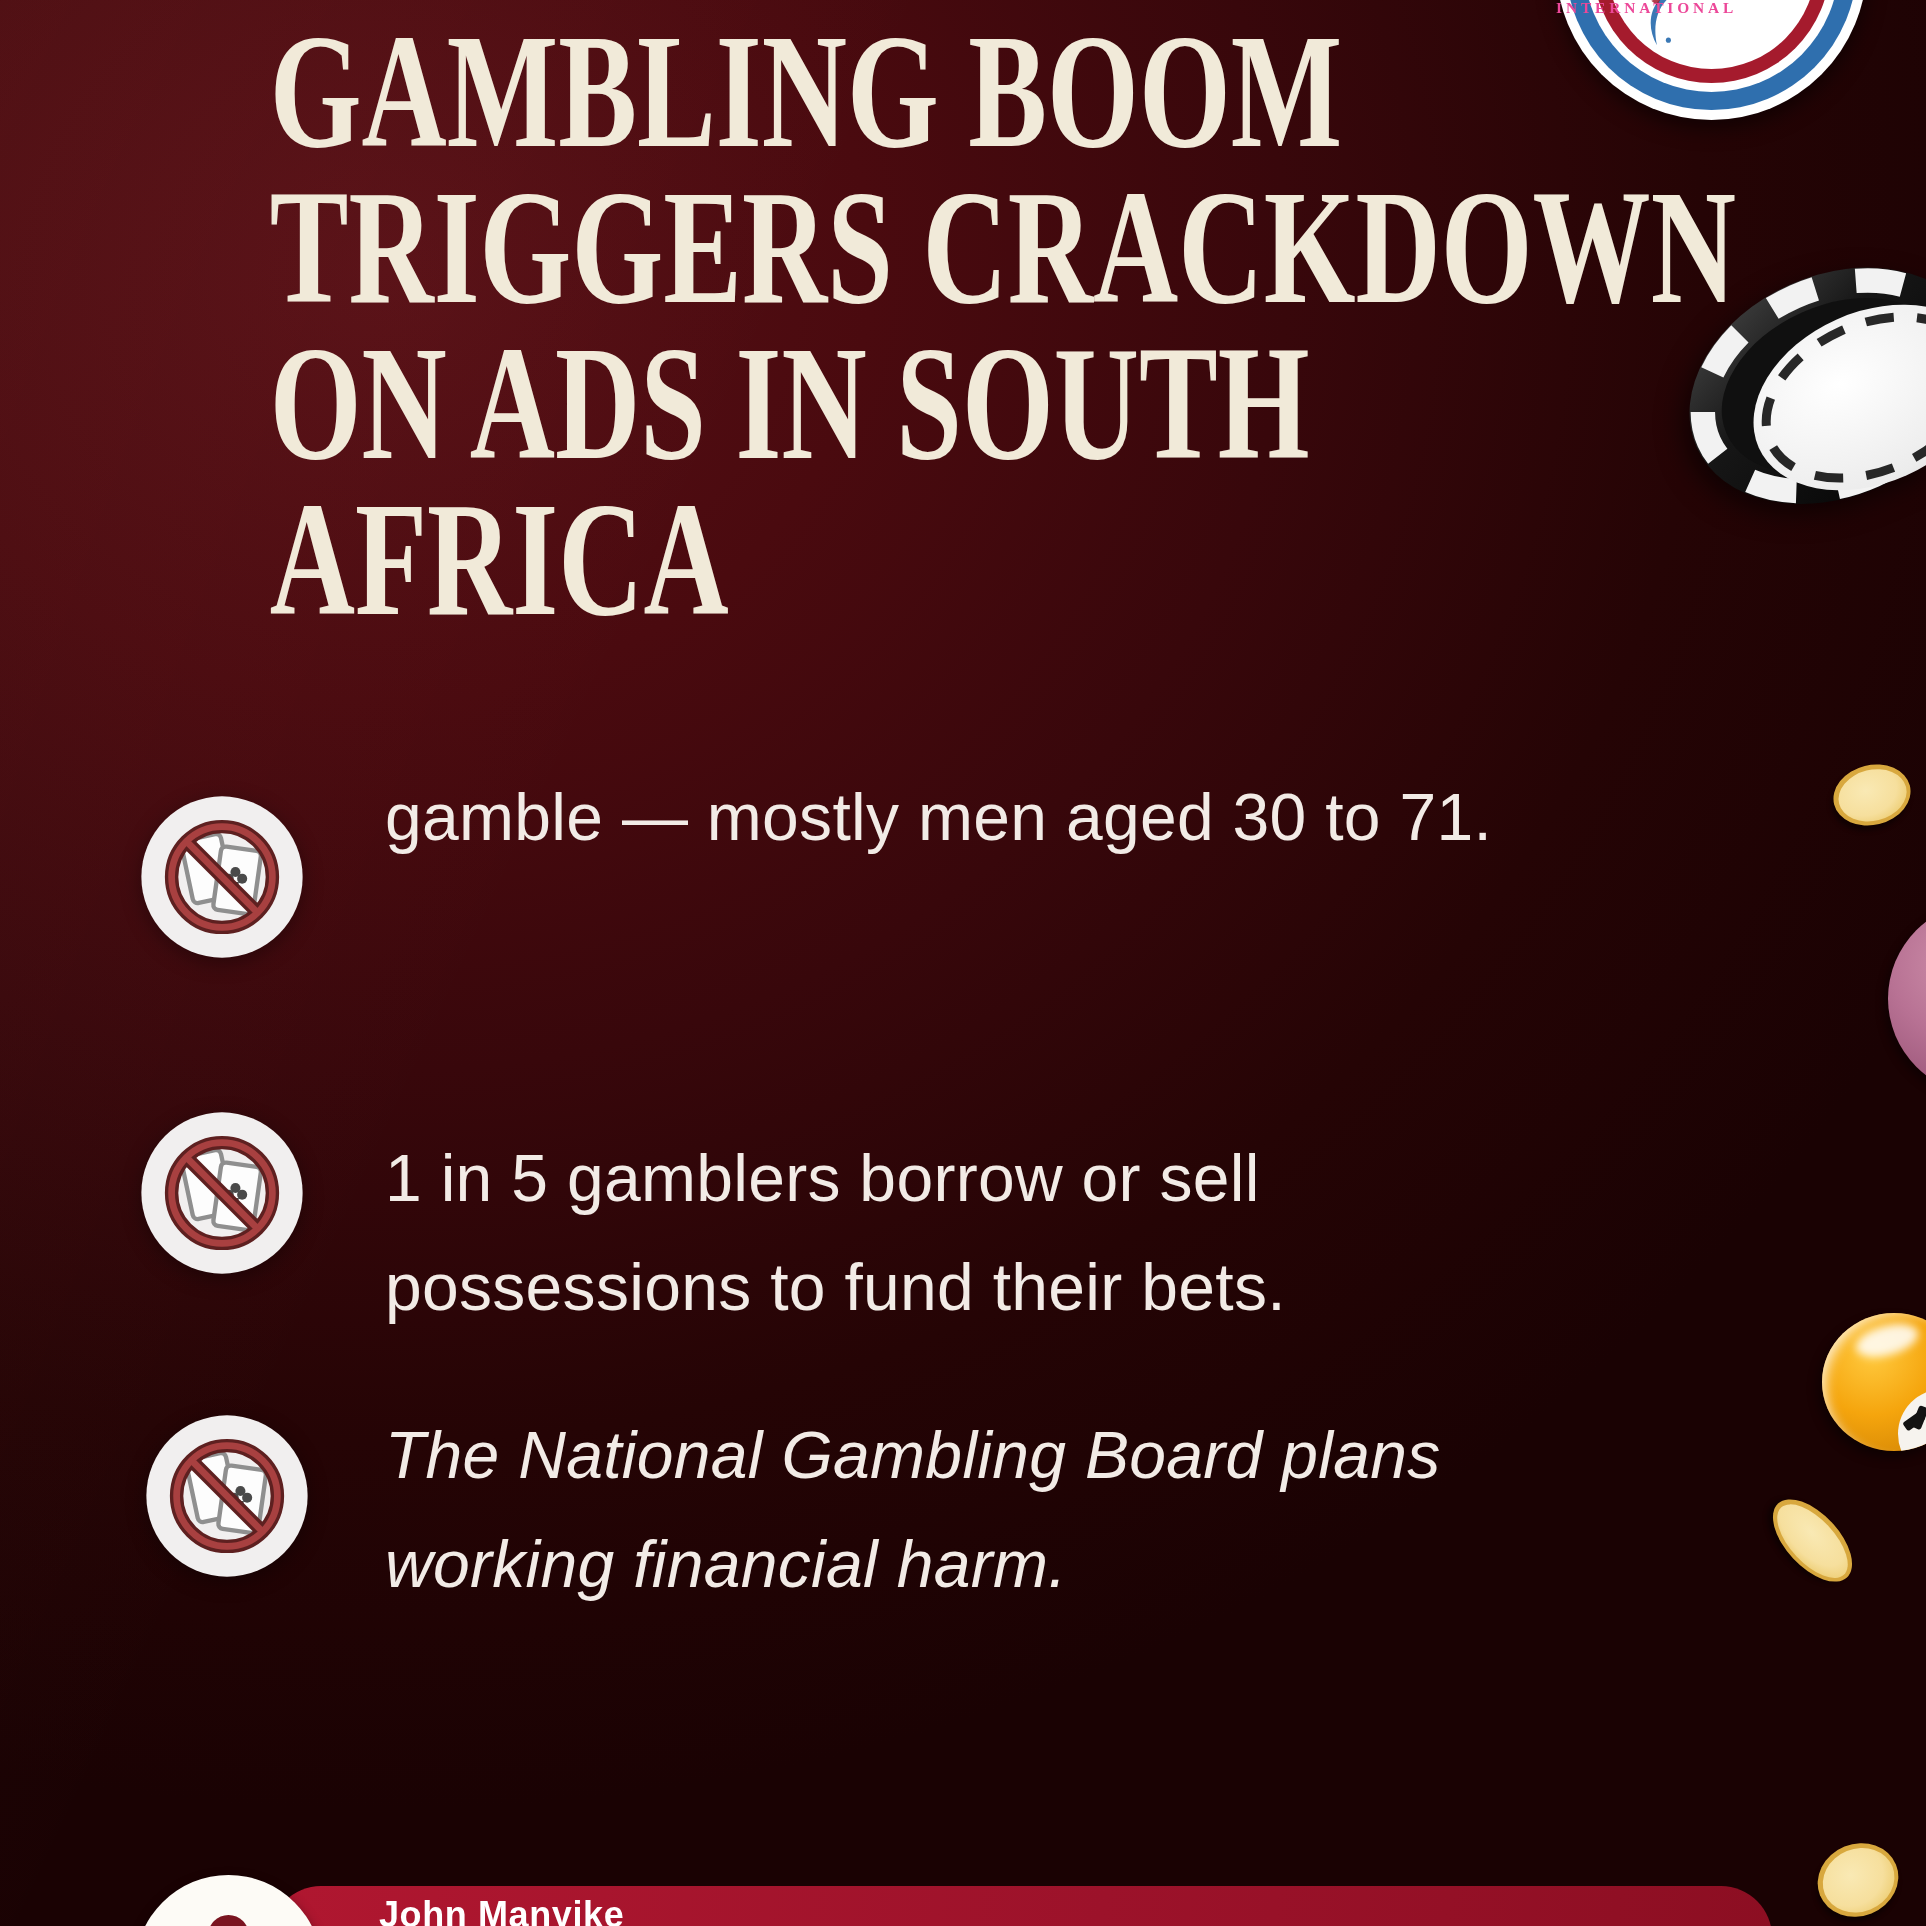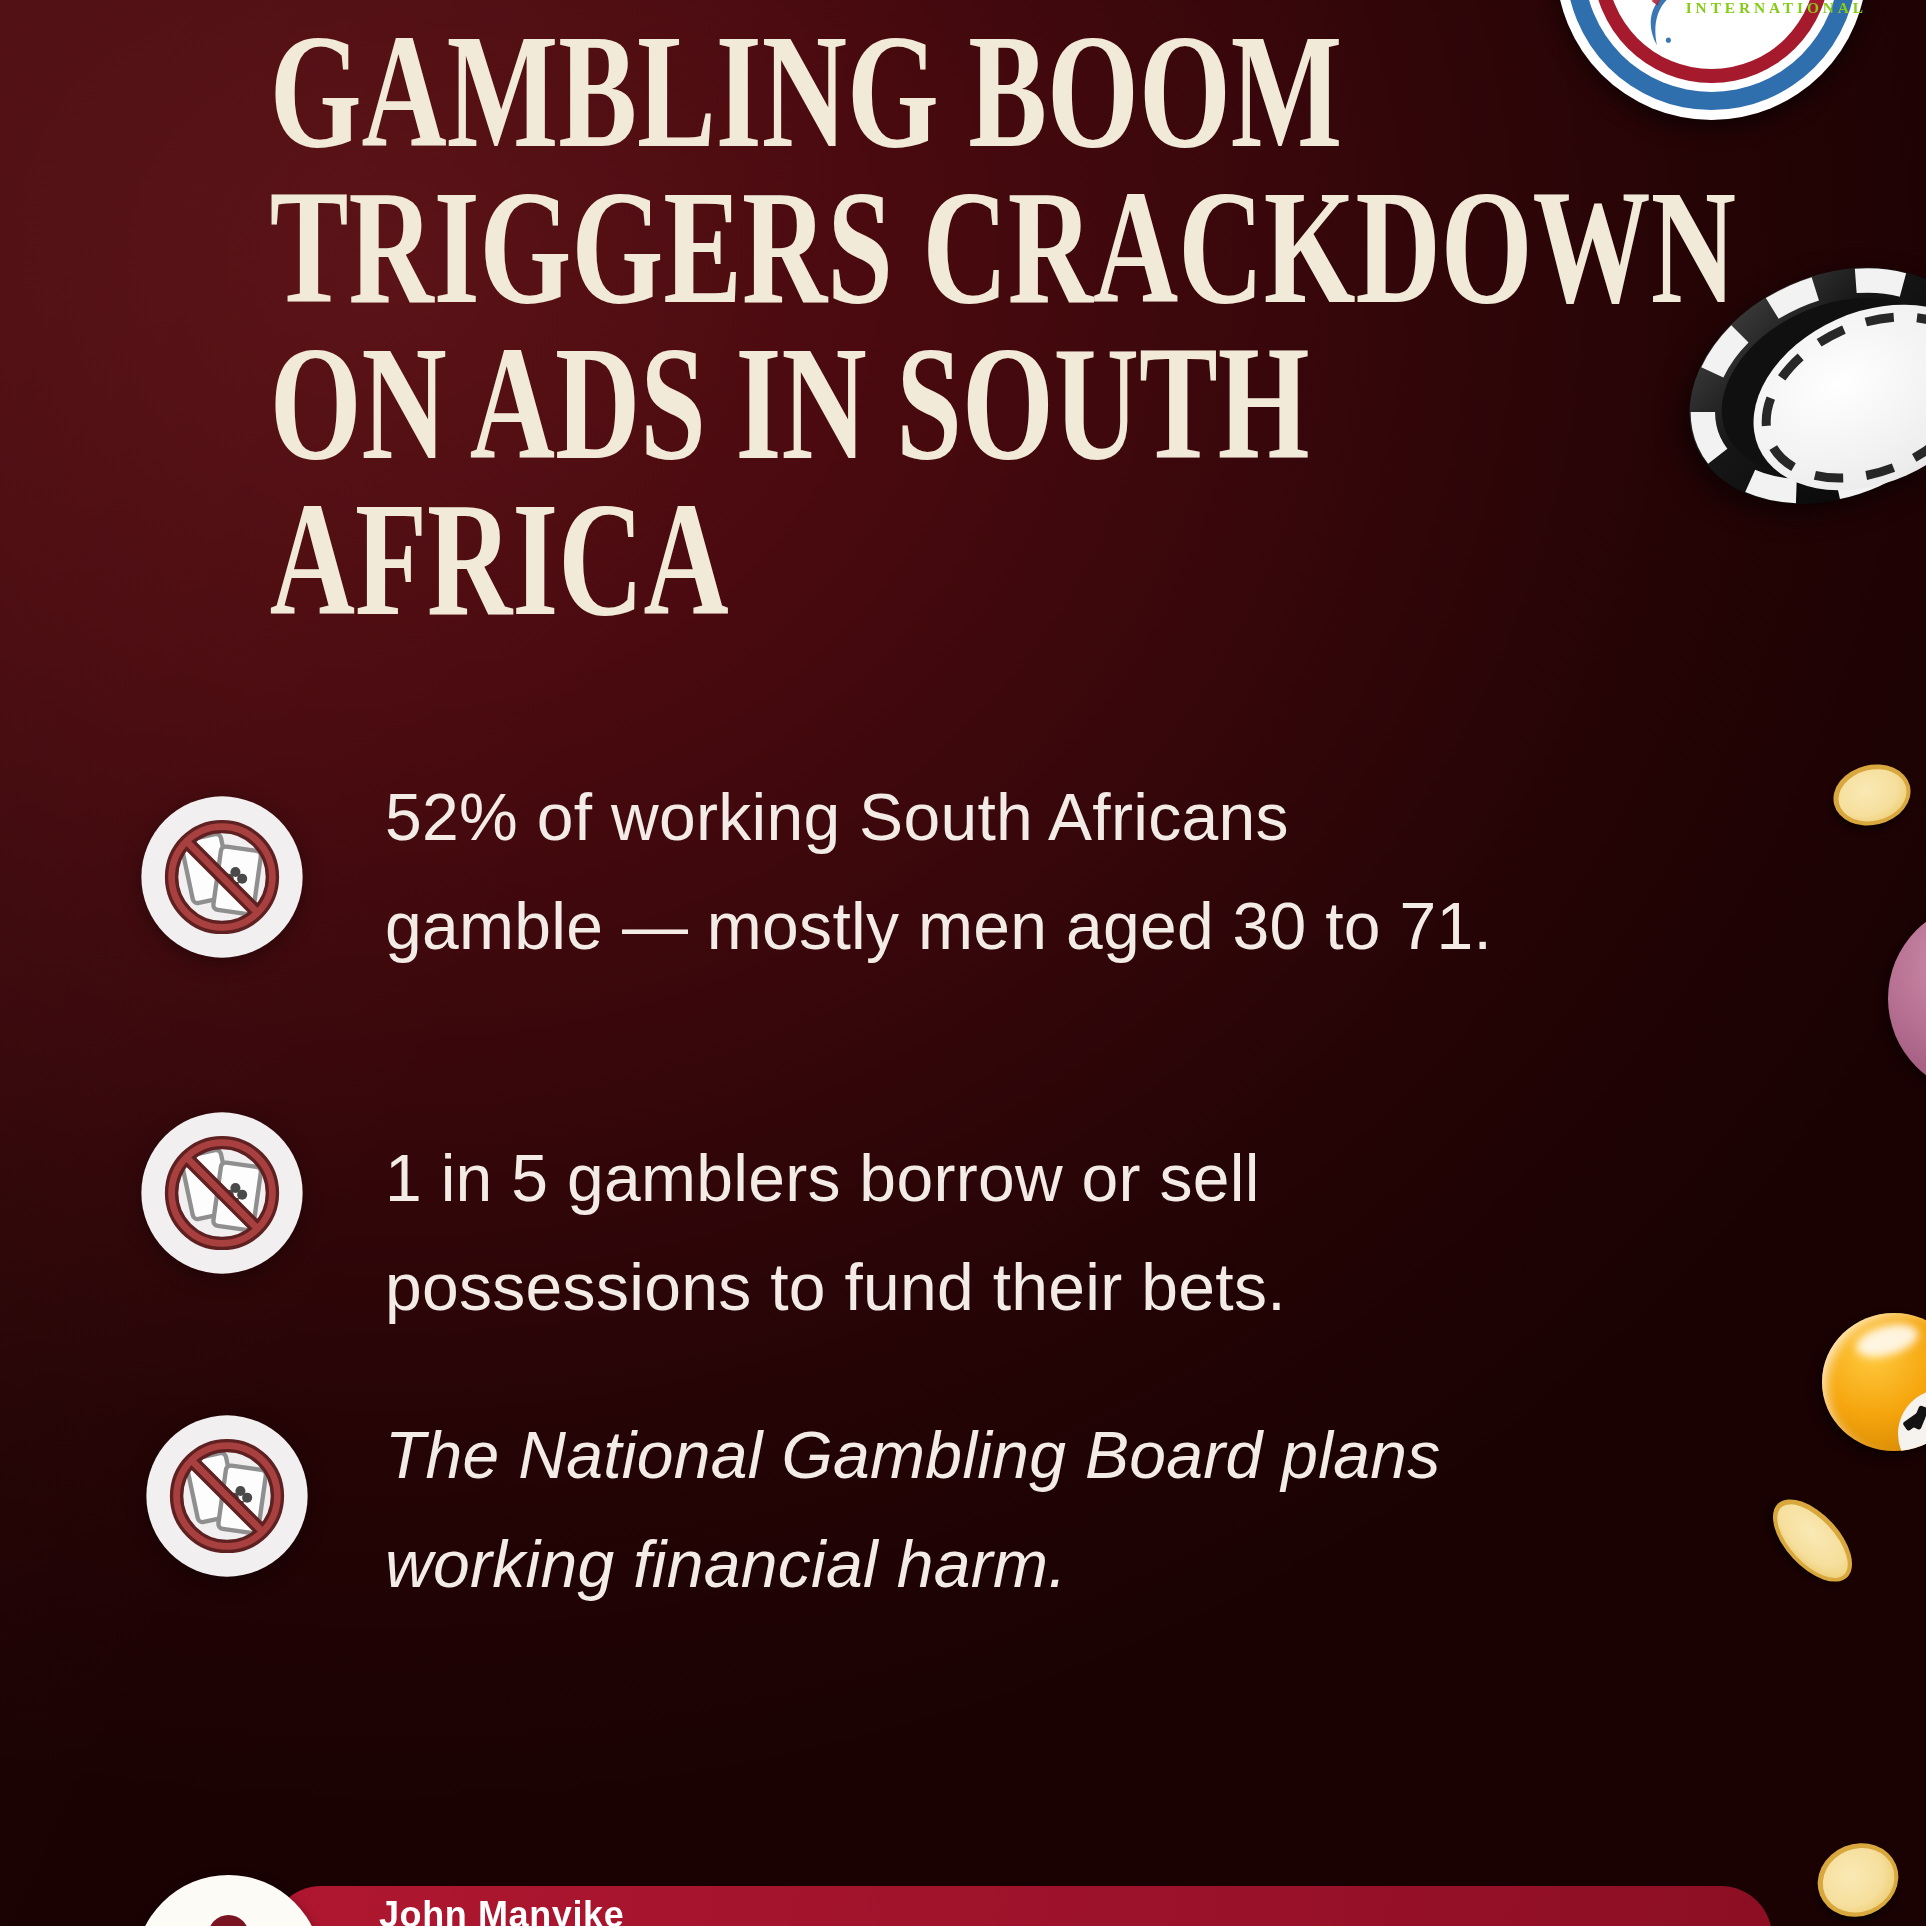--- a/index.html
+++ b/index.html
@@ -14,23 +14,23 @@
          font-size:164px;line-height:156px;color:#f1ead9;}
   .title .tline{transform:scaleX(0.72);transform-origin:50% 50%;white-space:nowrap;}
   
   .logo{position:absolute;left:1556px;top:-191px;width:311px;height:311px;}
   .logo .ring{position:absolute;border-radius:50%;}
   .l1{inset:0;background:#ffffff;box-shadow:0 9px 19px rgba(0,0,0,.5);}
   .l2{inset:10.3px;background:#2f6fae;}
   .l3{inset:28px;background:#ffffff;}
   .l4{inset:37px;background:#a51b2d;}
   .l5{inset:51px;background:#ffffff;}
-  .logo-text{position:absolute;left:0;top:190px;width:100%;text-align:right;
+  .logo-text{position:absolute;left:0;top:190px;width:100%;text-align:left;
              font-family:"Liberation Serif","DejaVu Serif",serif;font-size:15.4px;font-weight:600;
-             letter-spacing:3.9px;color:#84cc16;}
+             letter-spacing:3.9px;color:#ec4899;}
   .logo-mark{position:absolute;left:87px;top:185px;width:33px;height:58px;}
   
   .chip{position:absolute;left:1679px;top:252px;width:257px;height:302px;
         filter:drop-shadow(-6.4px 10.3px 13px rgba(0,0,0,.55));}
   
   .bullet-icon{position:absolute;width:168px;height:168px;}
   .bullet-icon svg{width:100%;height:100%;filter:drop-shadow(0 5.1px 10.3px rgba(0,0,0,.35));}
   .i1{left:138px;top:793px;} .i2{left:138px;top:1109px;} .i3{left:143px;top:1412px;}
   .btext{position:absolute;left:385px;width:1425px;color:#f2ebe6;
          font-size:66px;line-height:109px;font-weight:400;letter-spacing:0.3px;}
@@ -124,21 +124,20 @@
     <circle cx="54" cy="51" r="3" fill="#4a4a4a"></circle>
     <circle cx="62" cy="51" r="3" fill="#4a4a4a"></circle>
     <path d="M56 53 L60 53 L59 61 L57 61 Z" fill="#4a4a4a"></path>
     <circle cx="50" cy="50" r="30" fill="none" stroke="#5e2020" stroke-width="8"></circle>
     <line x1="29" y1="29" x2="71" y2="71" stroke="#5e2020" stroke-width="8"></line>
     <circle cx="50" cy="50" r="30" fill="none" stroke="#a84040" stroke-width="4"></circle>
     <line x1="29" y1="29" x2="71" y2="71" stroke="#a84040" stroke-width="4"></line>
   </svg>
 </div>
 <div class="btext t1">
-  <div>52% of working South Africans</div>
   <div>gamble — mostly men aged 30 to 71.</div>
 </div>
 
 <div class="bullet-icon i2">
   <svg viewBox="0 0 100 100">
     <circle cx="50" cy="50" r="48" fill="#f1efef"></circle>
     <g stroke="#8f8f8f" stroke-width="2.6" fill="#fdfdfd">
       <rect x="29" y="26" width="24" height="38" rx="3" transform="rotate(-12 41 45)"></rect>
       <rect x="47" y="33" width="24" height="38" rx="3" transform="rotate(8 59 52)"></rect>
     </g>

